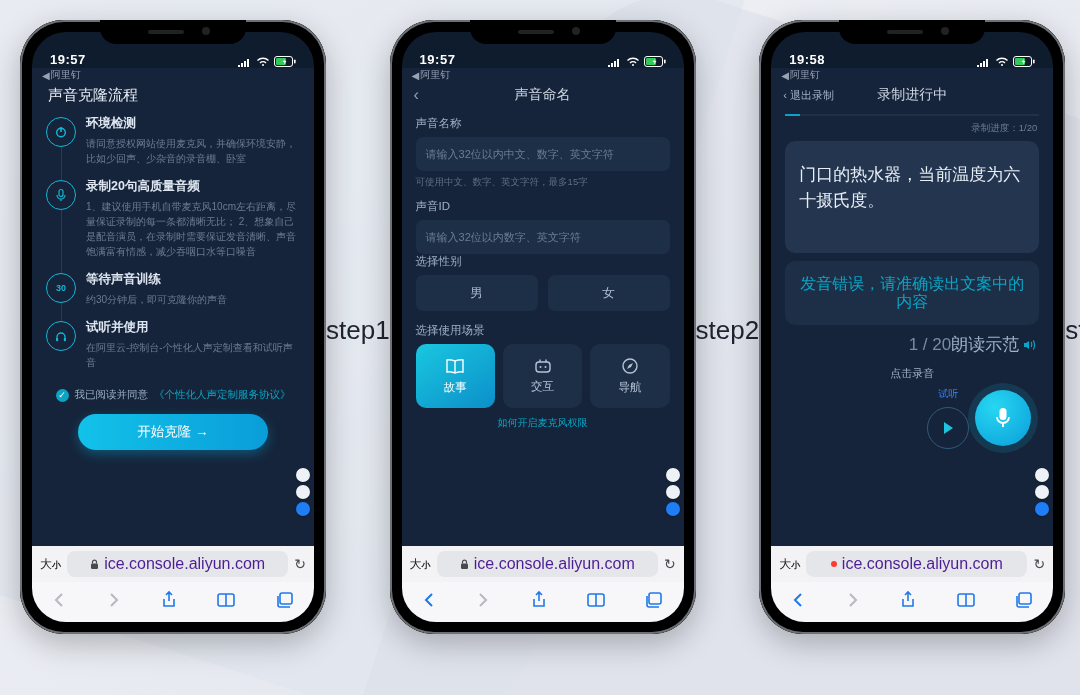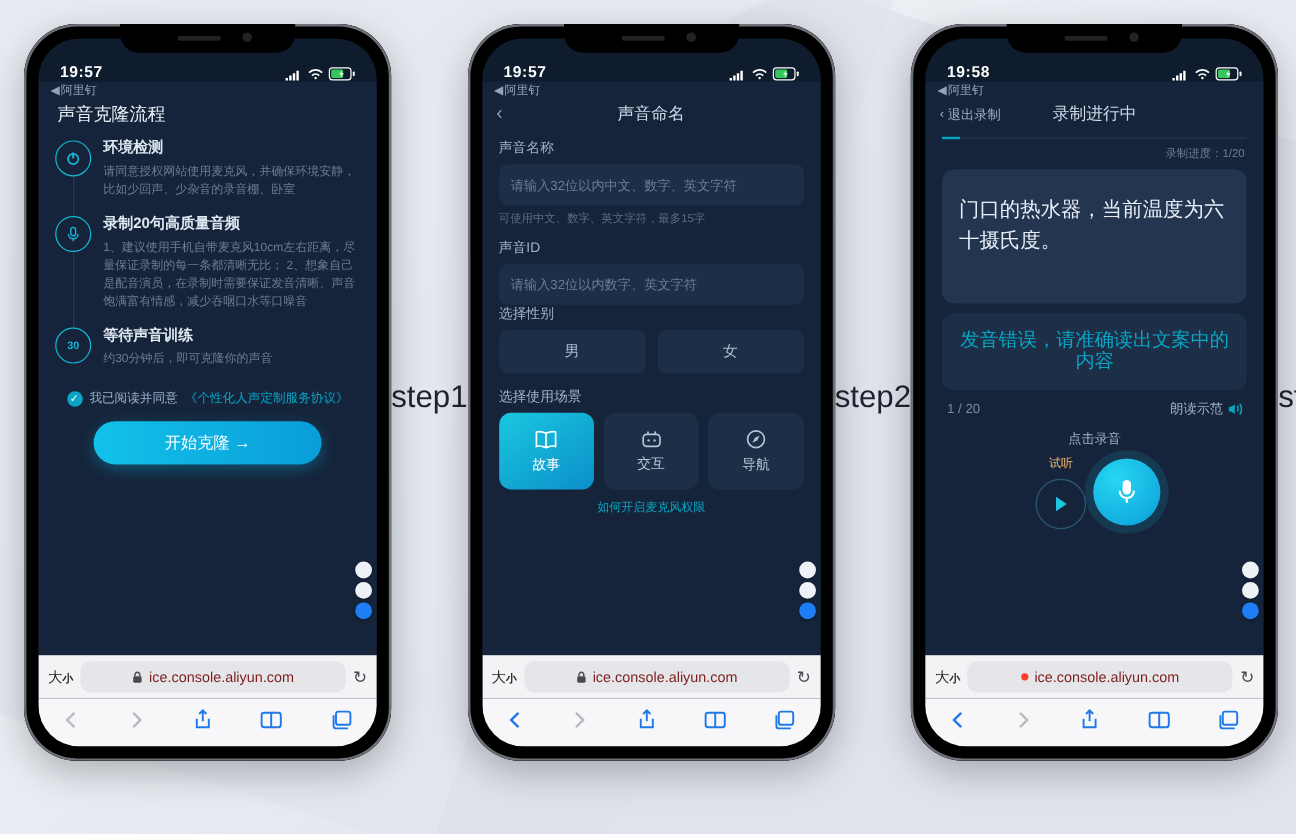--- a/index.html
+++ b/index.html
@@ -63,33 +63,33 @@
   .miclink { text-align: center; font-size: 10px; color: #0aa5c5; margin-top: 8px; }
 
   
   .navrow3 { display: flex; align-items: center; justify-content: center; position: relative; height: 26px; color: #cfd8e6; font-size: 14px; margin-bottom: 6px; }
   .navrow3 .exit { position: absolute; left: 12px; font-size: 11px; color: #9fb0c7; display: flex; align-items: center; gap: 3px; }
   .pbar { height: 2px; background: #203048; margin: 0 14px 6px; position: relative; }
   .pbar::before { content: ""; position: absolute; left: 0; top: 0; width: 6%; height: 100%; background: #0aa5c5; }
   .progress-txt { text-align: right; font-size: 9.5px; color: #6c7d95; padding: 0 16px 6px; }
   .card-big { margin: 0 14px; height: 112px; background: #23354f; border-radius: 10px; padding: 21px 14px; color: #e8eef7; font-size: 17px; line-height: 26px; }
   .card-err { margin: 8px 14px 0; background: #1d2e47; border-radius: 10px; padding: 14px 12px; color: #0aa5c5; font-size: 16px; text-align: center; line-height: 18px; }
-  .counter-row { display: flex; justify-content: space-between; align-items: center; padding: 8px 18px 0; color: #7a8ba2; font-size: 11px; }
+  .counter-row { display: flex; justify-content: flex-end; align-items: center; padding: 8px 18px 0; color: #7a8ba2; font-size: 17px; }
   .counter-row .demo { display: flex; align-items: center; gap: 4px; color: #9fb0c7; }
   .rec-label { text-align: center; color: #9fb0c7; font-size: 11px; margin-top: 10px; }
-  .rec-row { display: flex; justify-content: center; align-items: center; padding: 6px 22px 0; color: #fdba74; }
+  .rec-row { display: flex; justify-content: flex-end; align-items: center; padding: 6px 22px 0; color: #3b82f6; }
   .rec-side { display: flex; flex-direction: column; align-items: center; gap: 6px; font-size: 10px; width: 54px; }
   .circ { width: 42px; height: 42px; border: 1.5px solid #2f5a77; border-radius: 50%; display: flex; align-items: center; justify-content: center; color: #1ec4df; }
   .circ.dim { border-color: #2a3a52; color: #3a4a62; }
   .rec-main { display: flex; flex-direction: column; align-items: center; gap: 4px; }
   .rec-btn { width: 56px; height: 56px; border-radius: 50%; background: radial-gradient(circle at 35% 30%, #27d7f2, #0a9dd9); box-shadow: 0 0 0 7px rgba(20,183,214,.15); display: flex; align-items: center; justify-content: center; color: #fff; }
 
   
   .addrbar { height: 36px; background: #f3f3f5; display: flex; align-items: center; padding: 0 8px; gap: 6px; }
-  .addrbar .pill { flex: 1; height: 26px; background: #e5e6ea; border-radius: 8px; display: flex; align-items: center; justify-content: center; gap: 5px; font-size: 12px; color: #7f1d1d; position: relative; }
+  .addrbar .pill { flex: 1; height: 26px; background: #e5e6ea; border-radius: 8px; display: flex; align-items: center; justify-content: center; gap: 5px; font-size: 16px; color: #4c1d95; position: relative; }
   .addrbar .aa { font-size: 12px; color: #222; }
   .addrbar .aa b { font-size: 9px; font-weight: 600; }
   .addrbar .reload { color: #4a4a4e; font-size: 14px; }
   .addrbar .lock { color: #4a4a4e; }
   .addrbar .micred { width:6px;height:6px;background:#ff3b30;border-radius:50%;display:inline-block; }
   .tabbar { height: 40px; background: #f7f7f9; display: flex; justify-content: space-around; align-items: center; color: #1f78e8; }
   .tabbar .dim { color: #b8b9bd; }
 
   svg { overflow: visible; }
 </style>
@@ -154,20 +154,33 @@
             </div>
             <div class="step-row">
               <div class="step-icon" style="font-size:9px;font-weight:600;">
                   <span>30</span>
                 </div>
               <div class="step-body">
                   <h4>等待声音训练</h4>
                   <p>约30分钟后，即可克隆你的声音</p>
                 </div>
             </div>
+            <div class="step-row">
+              <div class="step-icon">
+                <svg width="14" height="14" viewBox="0 0 14 14">
+                    <path d="M3 10V8a4 4 0 018 0v2" fill="none" stroke="currentColor" stroke-width="1.3"></path>
+                    <rect x="2" y="9" width="2.2" height="3.2" rx="1" fill="currentColor"></rect>
+                    <rect x="9.8" y="9" width="2.2" height="3.2" rx="1" fill="currentColor"></rect>
+                  </svg>
+              </div>
+              <div class="step-body">
+                  <h4>试听并使用</h4>
+                  <p>在阿里云-控制台-个性化人声定制查看和试听声音</p>
+                </div>
+            </div>
           </div>
           <div class="consent">
             <span class="chk">✓</span>
             <span>我已阅读并同意</span>
             <a>《个性化人声定制服务协议》</a>
           </div>
           <div class="primary-btn">开始克隆 →</div>
         </div>
 
         <div class="side-bubbles">

